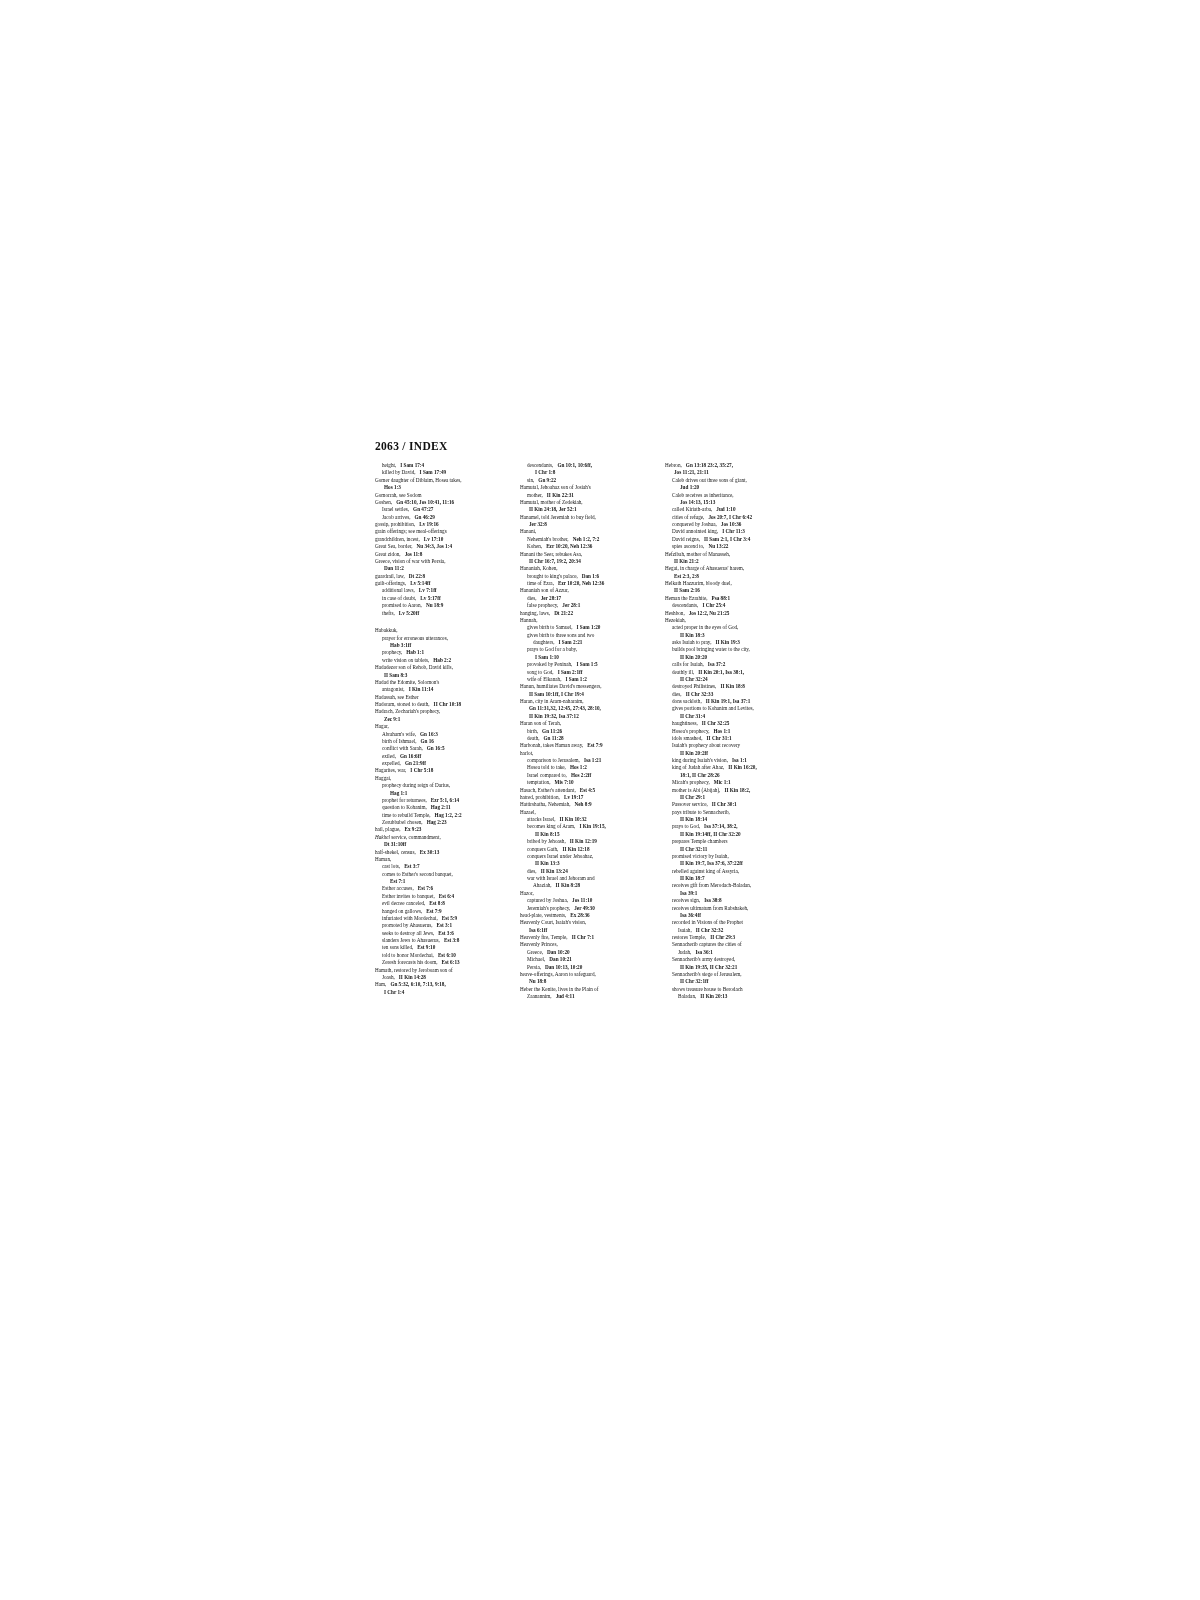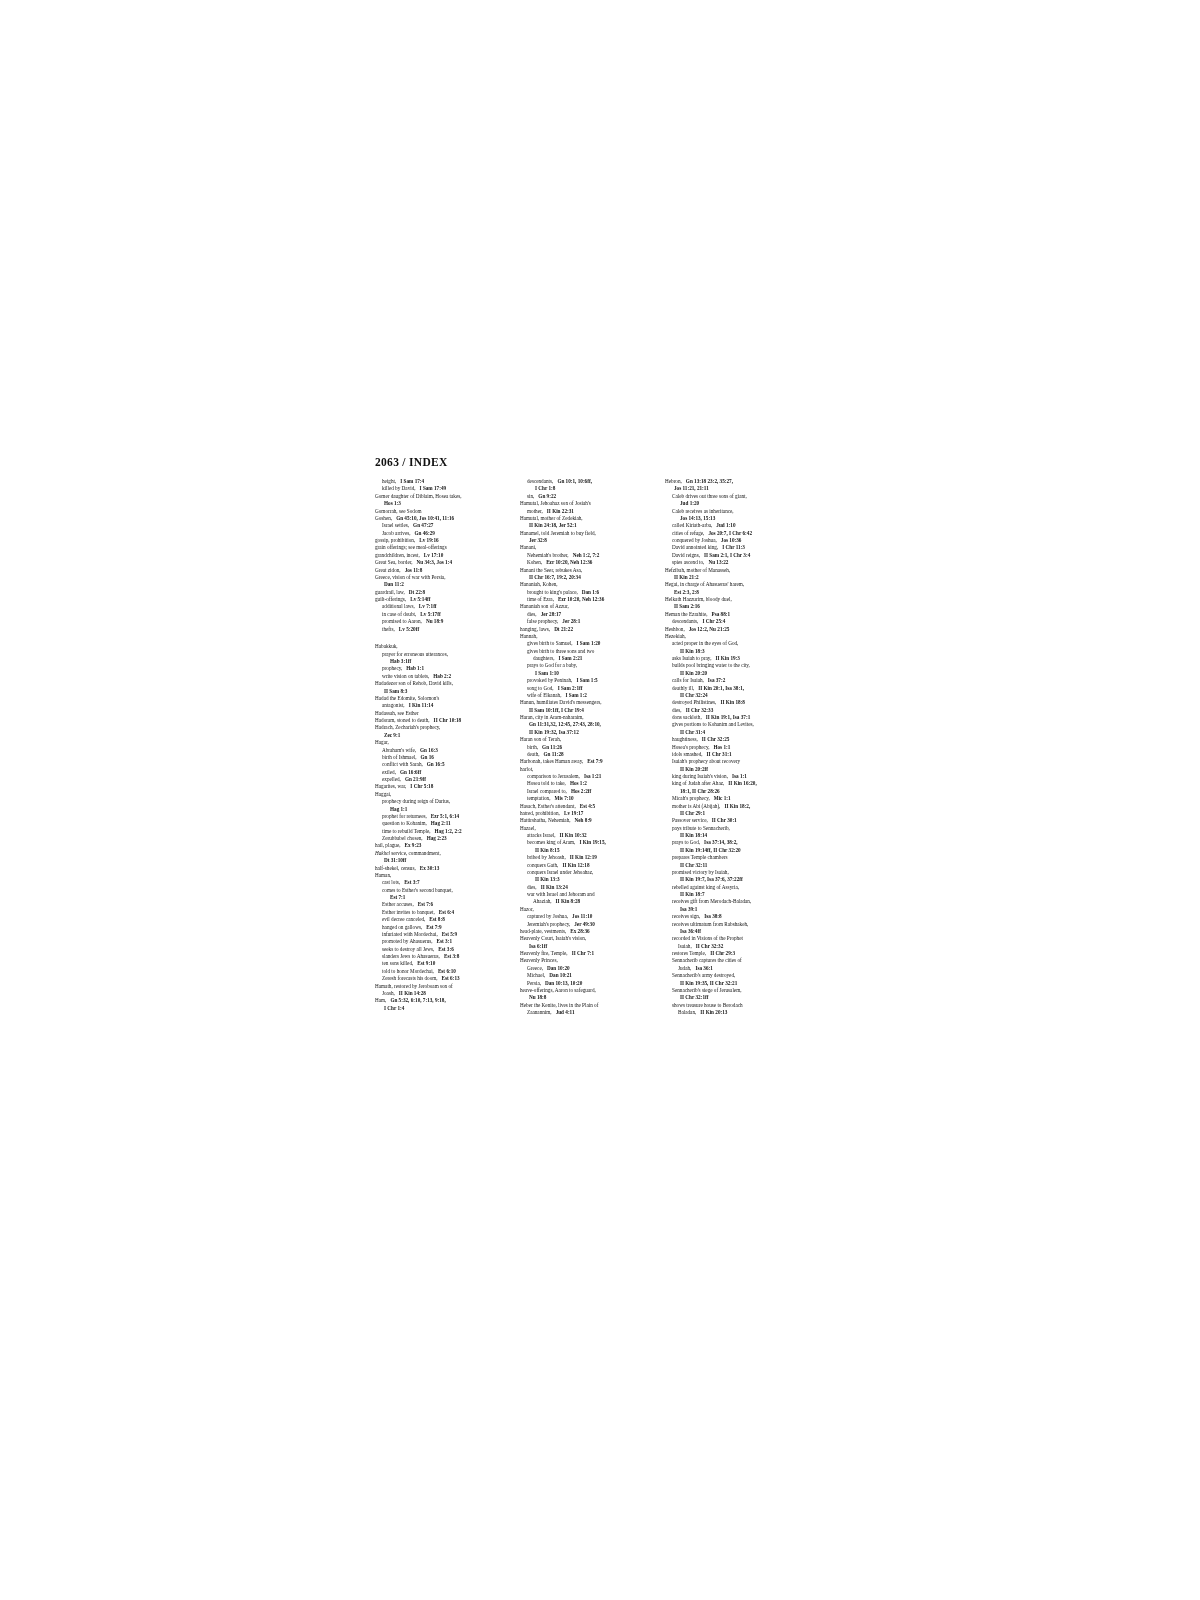--- a/index.html
+++ b/index.html
@@ -9,21 +9,21 @@
     width: 1200px;
     height: 1600px;
     overflow: hidden;
   }
   body {
     font-family: "Liberation Serif", serif;
     color: #000000;
   }
   .page {
     position: absolute;
-    left: 0; top: 16px;
+    left: 0; top: 0;
     width: 1200px;
     height: 1172px;
     background: #ffffff;
   }
   .content {
     position: absolute;
     left: 375px;
     top: 440px;
     width: 425px;
   }

